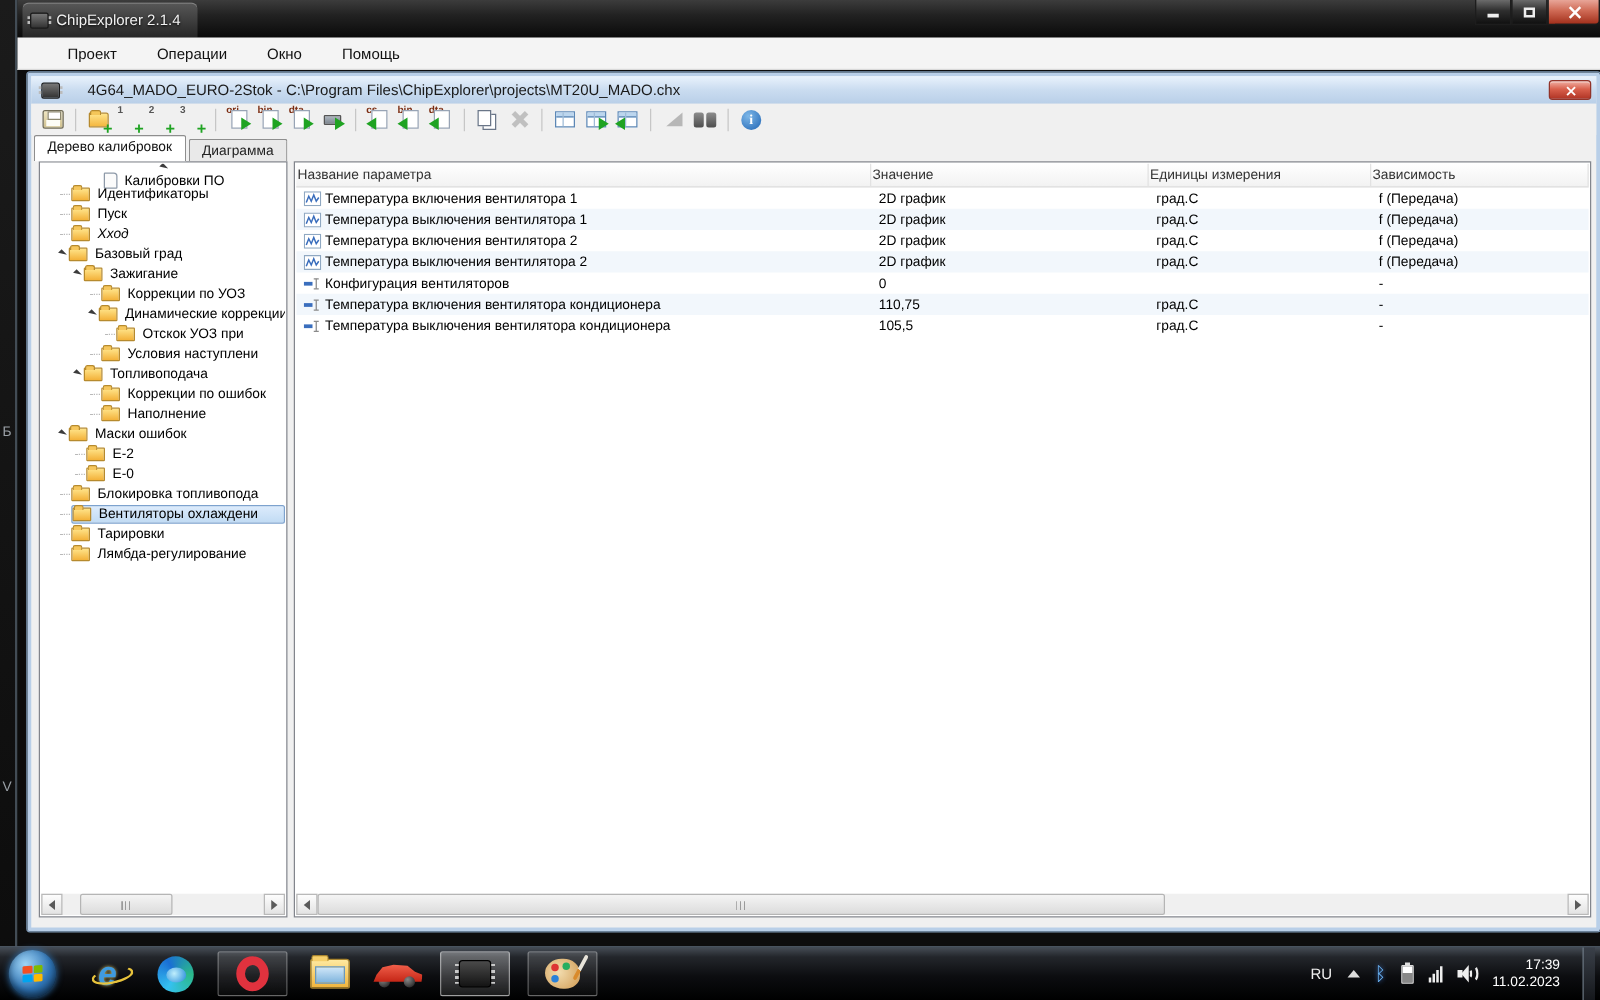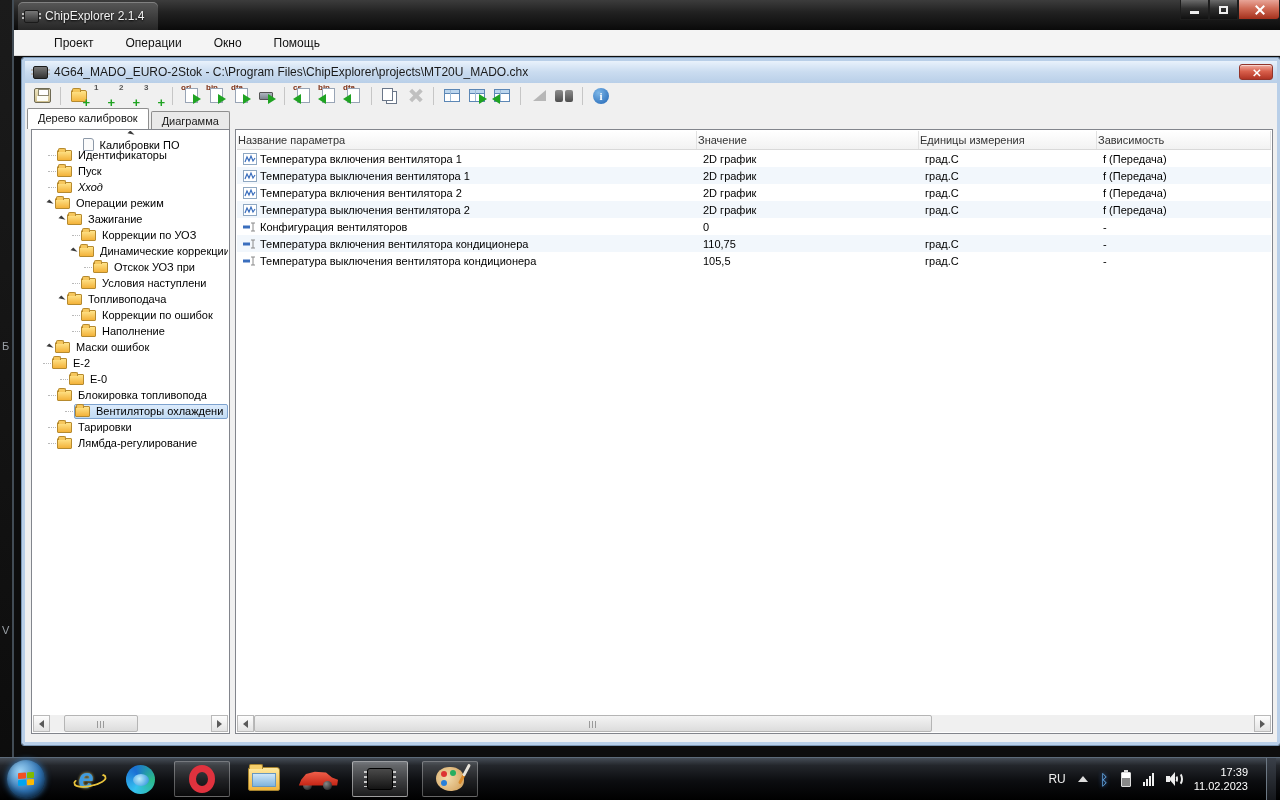--- a/index.html
+++ b/index.html
@@ -41,21 +41,21 @@
     border-bottom:1px solid #d9d9d9; display:flex; align-items:center; padding-left:28px; gap:8px; }
   .menu-item { font-size:12px; color:#111; padding:3px 12px; }
 
   .mdi { position:absolute; left:0; top:56px; right:0; bottom:0; background:#0d0d0d; }
 
   
   .doc-window { position:absolute; left:8px; top:2px; width:1258px; height:687px;
     border:3px solid #b9cfe8; outline:1px solid #7e99b6; background:#f0f0f0; border-radius:2px; }
   .doc-titlebar { position:absolute; left:0; top:0; right:0; height:22px;
     background:linear-gradient(180deg,#e9f2fc,#cadcf0 50%,#b9cfe8); display:flex; align-items:center; gap:6px; padding-left:8px; }
-  .doc-title { font-size:12px; color:#1a1a1a; }
+  .doc-title { font-size:12px; color:#1a1a1a;margin-left:16px; }
   .doc-close { position:absolute; right:4px; top:3px; width:34px; height:16px; border-radius:3px;
     border:1px solid #92342a; background:linear-gradient(180deg,#f0b0a4,#d9604c 45%,#b03425);
     display:flex; align-items:center; justify-content:center; box-shadow:inset 0 1px 0 rgba(255,255,255,.5); }
   .doc-close .glyph-close { transform:scale(.75); }
 
   
   .toolbar { position:absolute; left:0; top:22px; right:0; height:25px; background:#f0f0f0;
     display:flex; align-items:center; gap:3px; padding-left:6px; }
   .tsep { width:1px; height:18px; background:#c6c6c6; margin:0 4px; }
   .tbtn { width:22px; height:21px; display:flex; align-items:center; justify-content:center; position:relative; }
@@ -348,21 +348,21 @@
               <span class="tree-stub"></span>
               <span class="tree-label-wrap">
                 <span class="ticon folder"></span>
                 <span class="tree-label">Хход</span>
               </span>
             </div>
             <div class="tree-row" style="padding-left: 15px;">
               <span class="tree-arrow"></span>
               <span class="tree-label-wrap">
                 <span class="ticon folder"></span>
-                <span class="tree-label">Операции режим</span>
+                <span class="tree-label">Базовый град</span>
               </span>
             </div>
             <div class="tree-row" style="padding-left: 27px;">
               <span class="tree-arrow"></span>
               <span class="tree-label-wrap">
                 <span class="ticon folder"></span>
                 <span class="tree-label">Зажигание</span>
               </span>
             </div>
             <div class="tree-row" style="padding-left: 39px;">
@@ -414,42 +414,42 @@
                 <span class="tree-label">Наполнение</span>
               </span>
             </div>
             <div class="tree-row" style="padding-left: 15px;">
               <span class="tree-arrow"></span>
               <span class="tree-label-wrap">
                 <span class="ticon folder"></span>
                 <span class="tree-label">Маски ошибок</span>
               </span>
             </div>
-            <div class="tree-row" style="padding-left: 10px;">
+            <div class="tree-row" style="padding-left: 27px;">
               <span class="tree-stub"></span>
               <span class="tree-label-wrap">
                 <span class="ticon folder"></span>
                 <span class="tree-label">E-2</span>
               </span>
             </div>
             <div class="tree-row" style="padding-left: 27px;">
               <span class="tree-stub"></span>
               <span class="tree-label-wrap">
                 <span class="ticon folder"></span>
                 <span class="tree-label">E-0</span>
               </span>
             </div>
             <div class="tree-row" style="padding-left: 15px;">
               <span class="tree-stub"></span>
               <span class="tree-label-wrap">
                 <span class="ticon folder"></span>
                 <span class="tree-label">Блокировка топливопода</span>
               </span>
             </div>
-            <div class="tree-row selected" style="padding-left: 15px; margin-left: 17px;">
+            <div class="tree-row selected" style="padding-left: 15px;">
               <span class="tree-stub"></span>
               <span class="tree-label-wrap">
                 <span class="ticon folder"></span>
                 <span class="tree-label">Вентиляторы охлаждени</span>
               </span>
             </div>
             <div class="tree-row" style="padding-left: 15px;">
               <span class="tree-stub"></span>
               <span class="tree-label-wrap">
                 <span class="ticon folder"></span>

